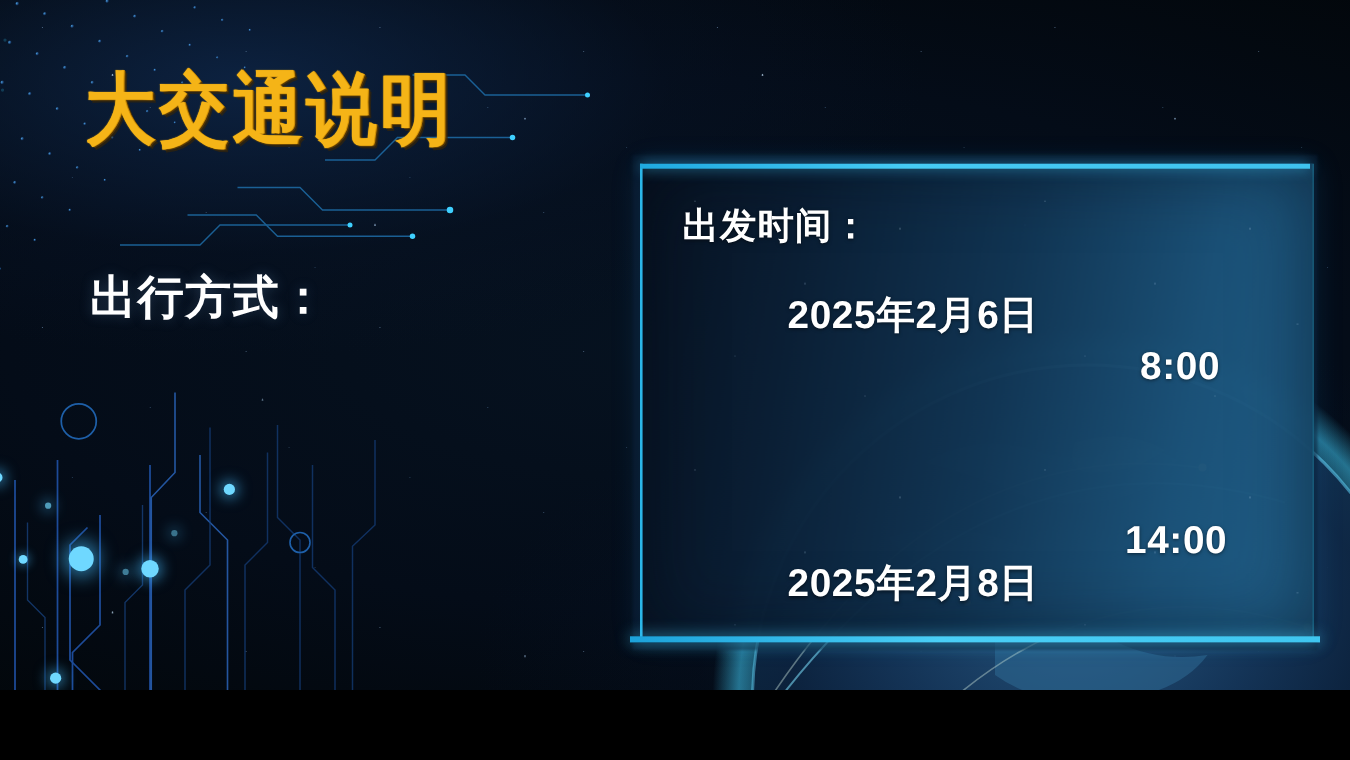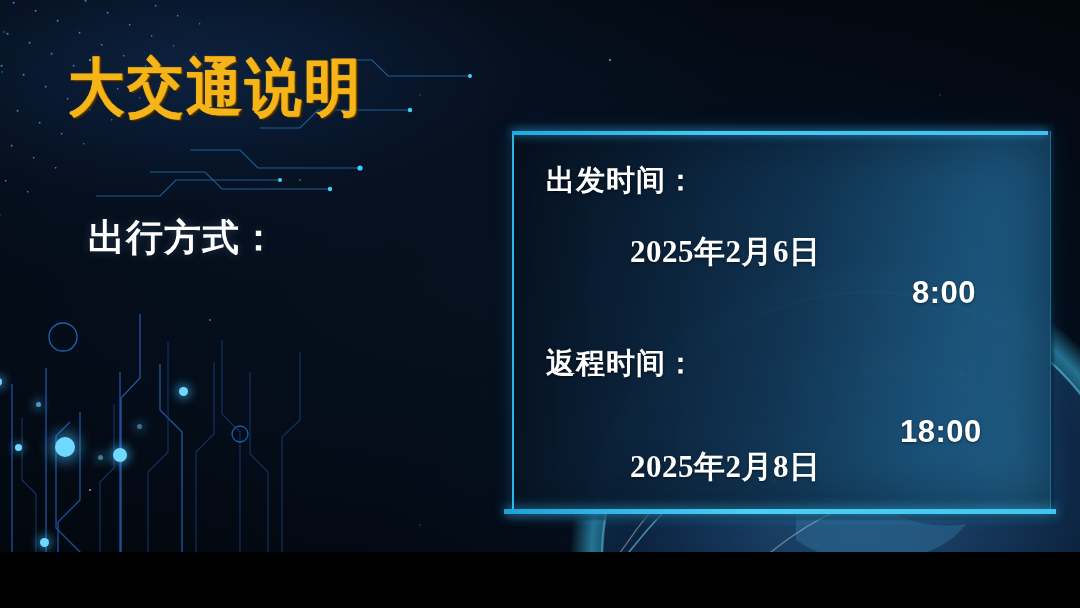--- a/index.html
+++ b/index.html
@@ -99,21 +99,21 @@
       2px 1px 0 rgba(90,58,2,0.85),
       3px 2px 0 rgba(60,38,2,0.6);
     transform: scaleY(1.12);
     transform-origin: left top;
     white-space: nowrap;
   }
 
   
   .subtitle {
     position: absolute;
-    left: 88px;
+    left: 72px;
     top: 212px;
     color: #ffffff;
     font-size: 37px;
     font-weight: 700;
     line-height: 1.42;
     letter-spacing: 1px;
     text-shadow: 0 0 10px rgba(120,170,220,0.28);
     white-space: nowrap;
     text-align: right;
   }
@@ -193,21 +193,20 @@
     white-space: nowrap;
   }
   .row-date {
     position: absolute;
     color: #ffffff;
     font-size: 31px;
     font-weight: 700;
     letter-spacing: 0.5px;
     text-shadow: 0 1px 3px rgba(0,0,0,0.50);
     white-space: nowrap;
-    font-family: Liberation Serif, serif;
   }
   .row-time {
     position: absolute;
     color: #ffffff;
     font-size: 31px;
     font-weight: 700;
     letter-spacing: 0.5px;
     text-shadow: 0 1px 3px rgba(0,0,0,0.50);
     white-space: nowrap;
   }
@@ -504,21 +503,20 @@
   </div>
 
   <div class="panel-shadow"></div>
   <div class="panel">
     <div class="panel-stars"></div>
     <div class="panel-content">
       <div class="row-label lbl-depart">出发时间：</div>
       <div class="row-date date-depart">2025年2月6日</div>
       <div class="row-time time-depart">8:00</div>
 
-      <div class="row-label lbl-return">返程时间：</div>
       <div class="row-date date-return">2025年2月8日</div>
-      <div class="row-time time-return">18:00</div>
+      <div class="row-time time-return">14:00</div>
     </div>
   </div>
   <div class="panel-top-edge"></div>
   <div class="panel-bottom-edge"></div>
 
 </div>
 
 </body></html>

